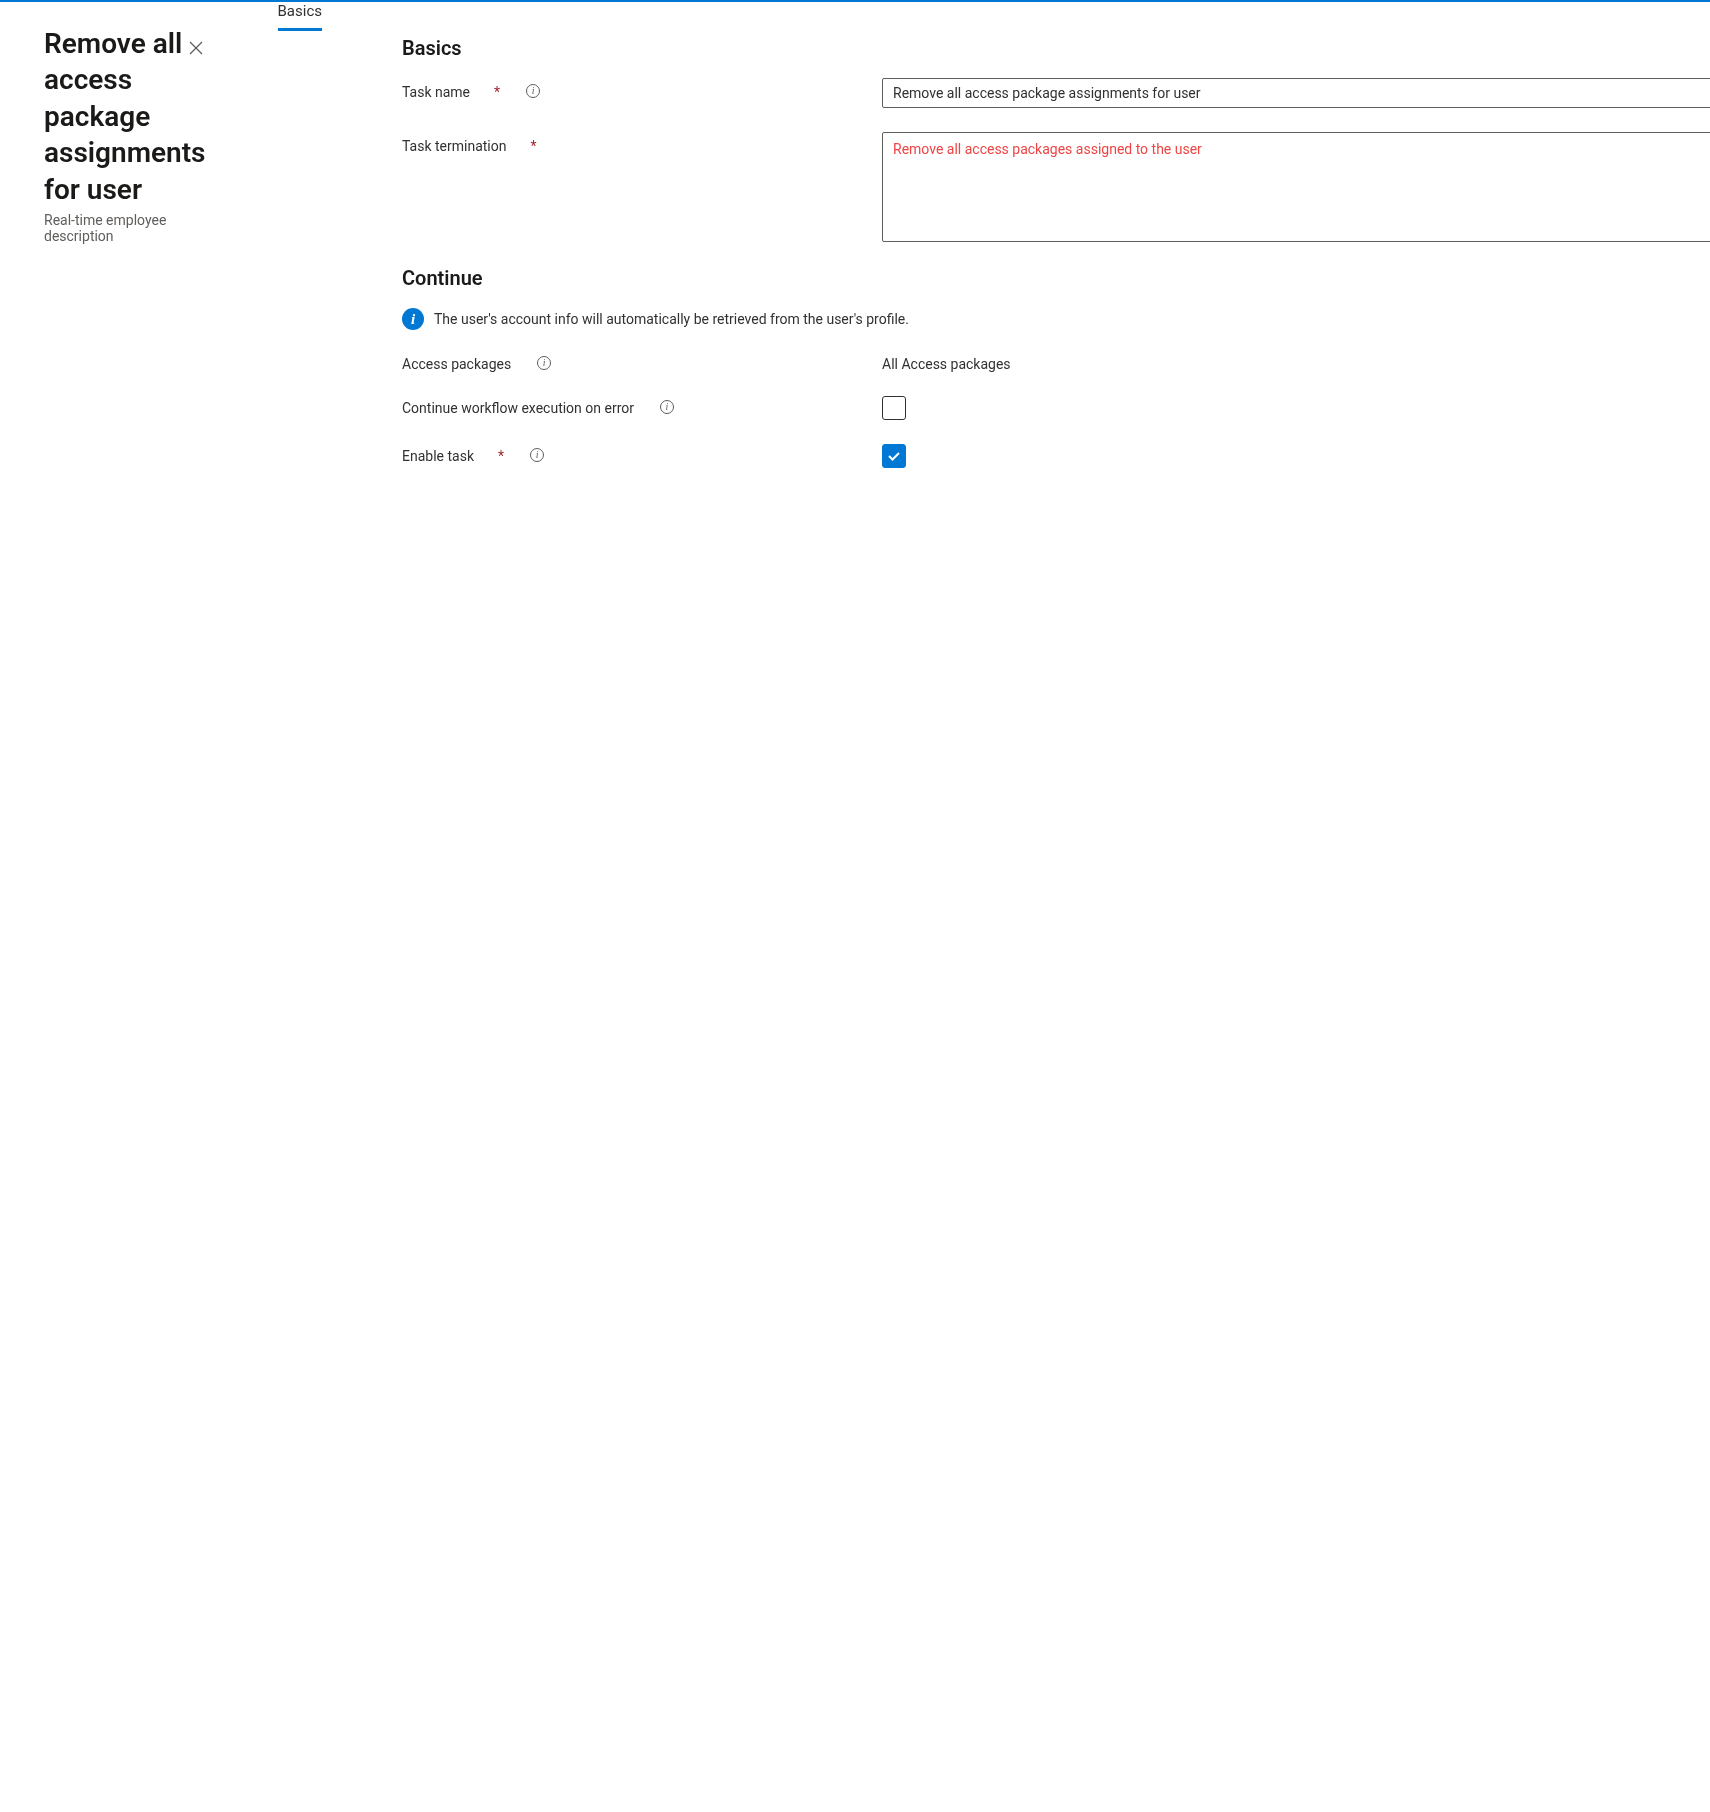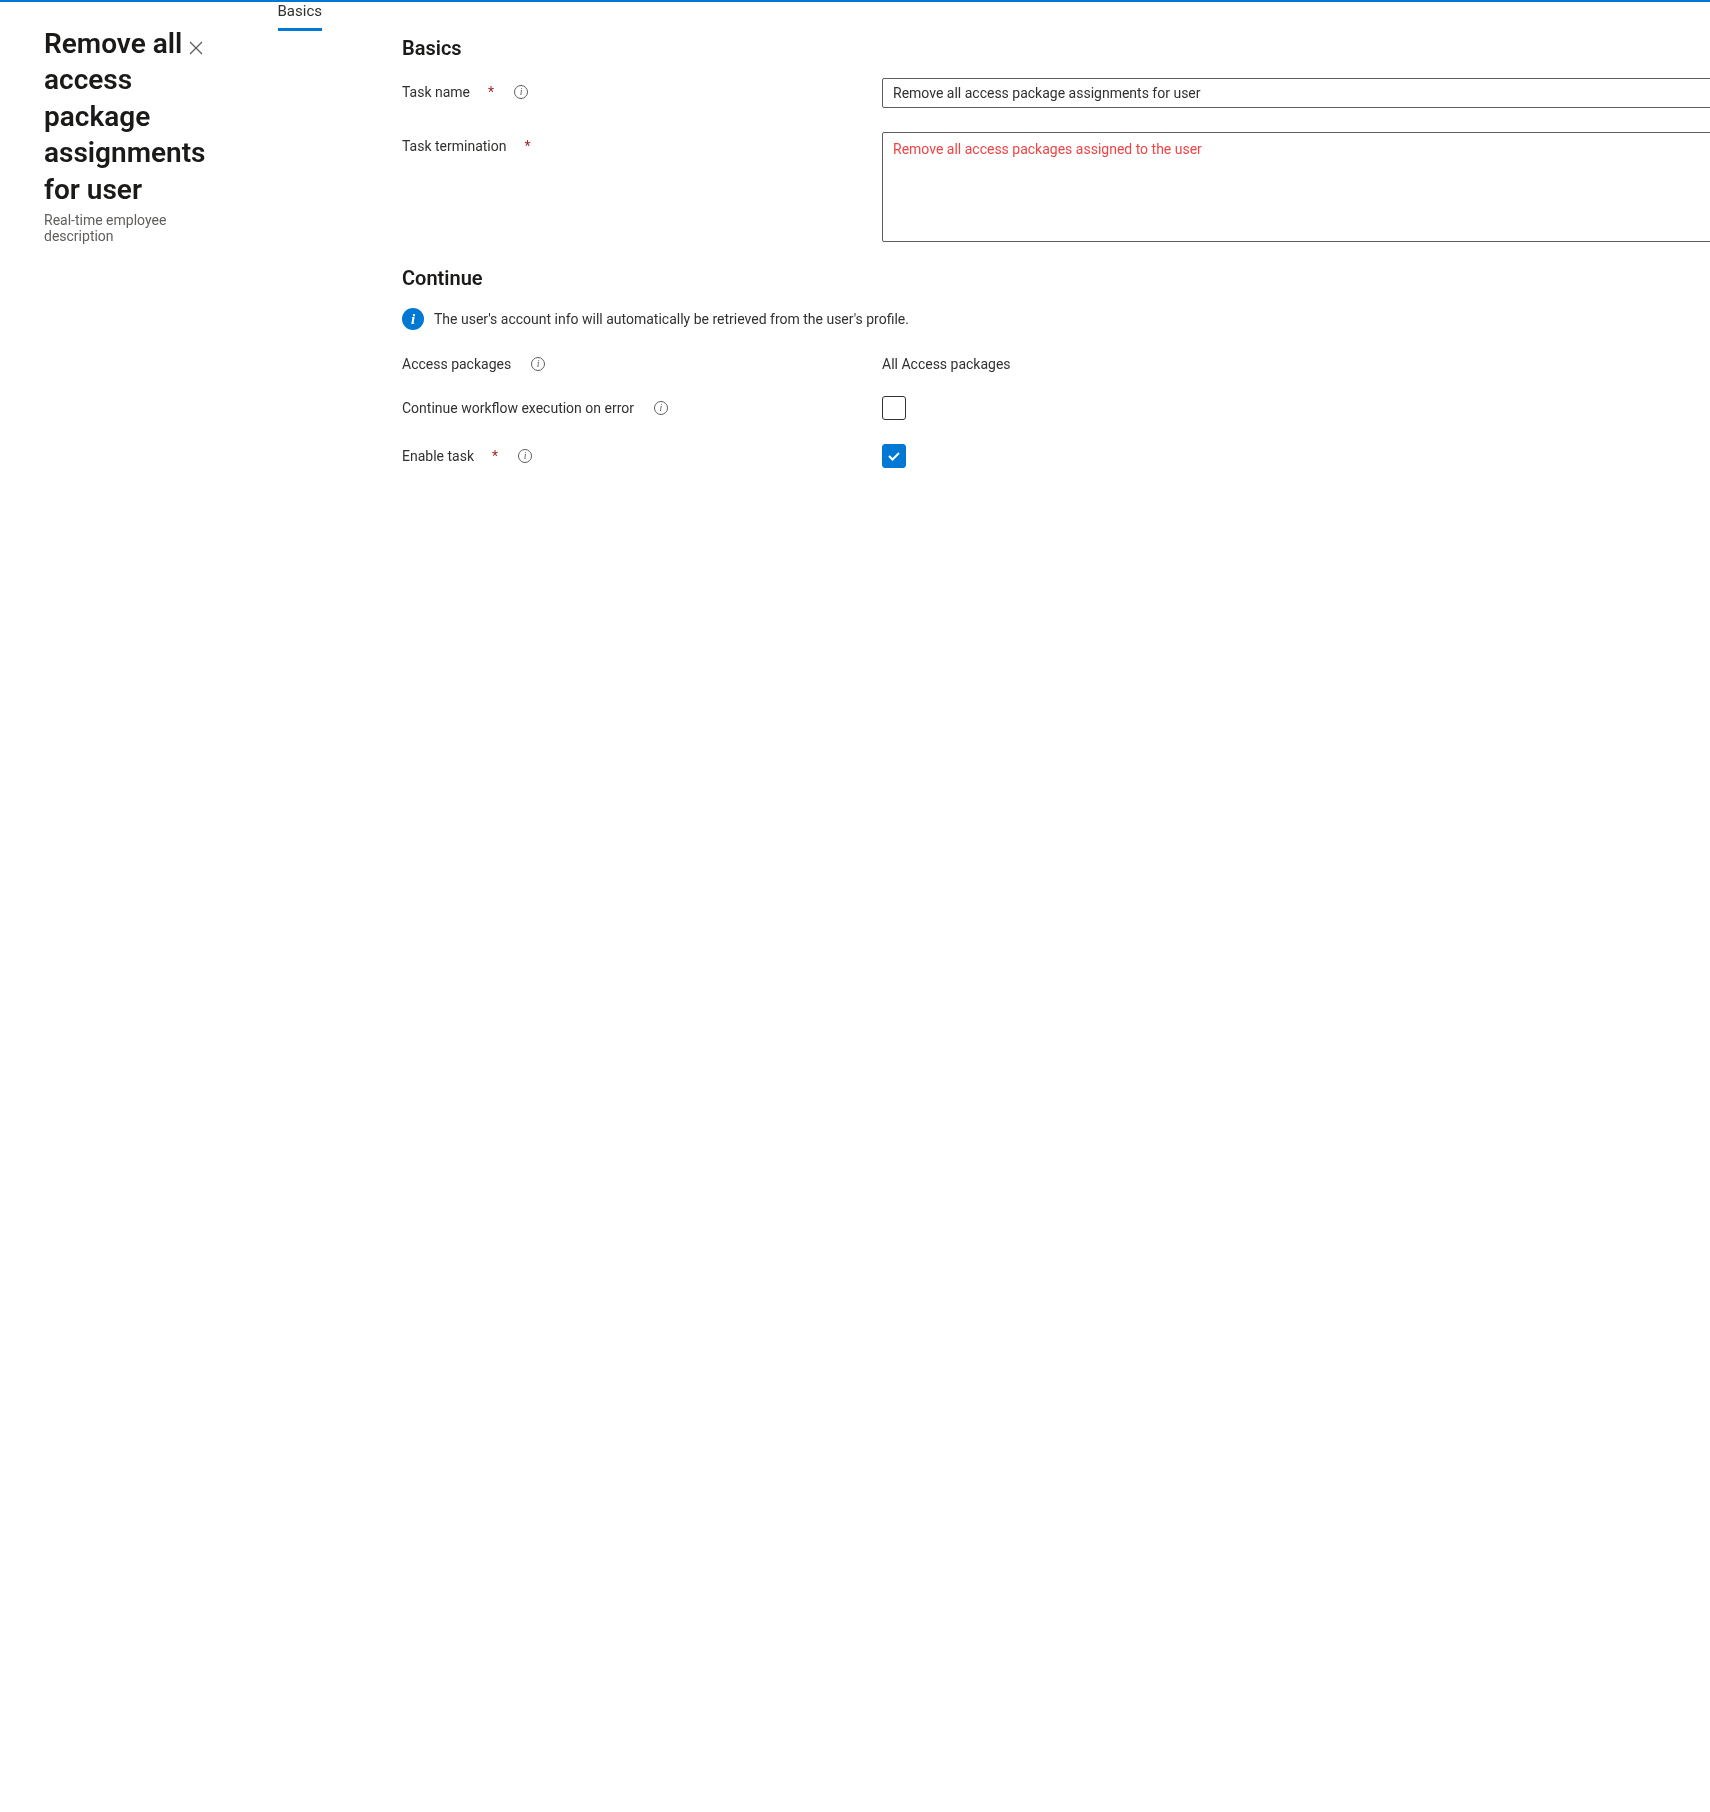--- a/index.html
+++ b/index.html
@@ -82,22 +82,22 @@
     margin-bottom: 24px;
   }
   .form-row.align-center { align-items: center; }
   .form-label {
     width: 480px;
     flex-shrink: 0;
     font-size: 14px;
     color: #323130;
     padding-top: 6px;
     display: flex;
-    align-items: center;
-    gap: 16px;
+    align-items: flex-start;
+    gap: 22px;
   }
   .form-label.nowrap { padding-top: 0; }
   .required {
     color: #a4262c;
     margin-left: 2px;
   }
   .info-icon {
     display: inline-flex;
     align-items: center;
     justify-content: center;

